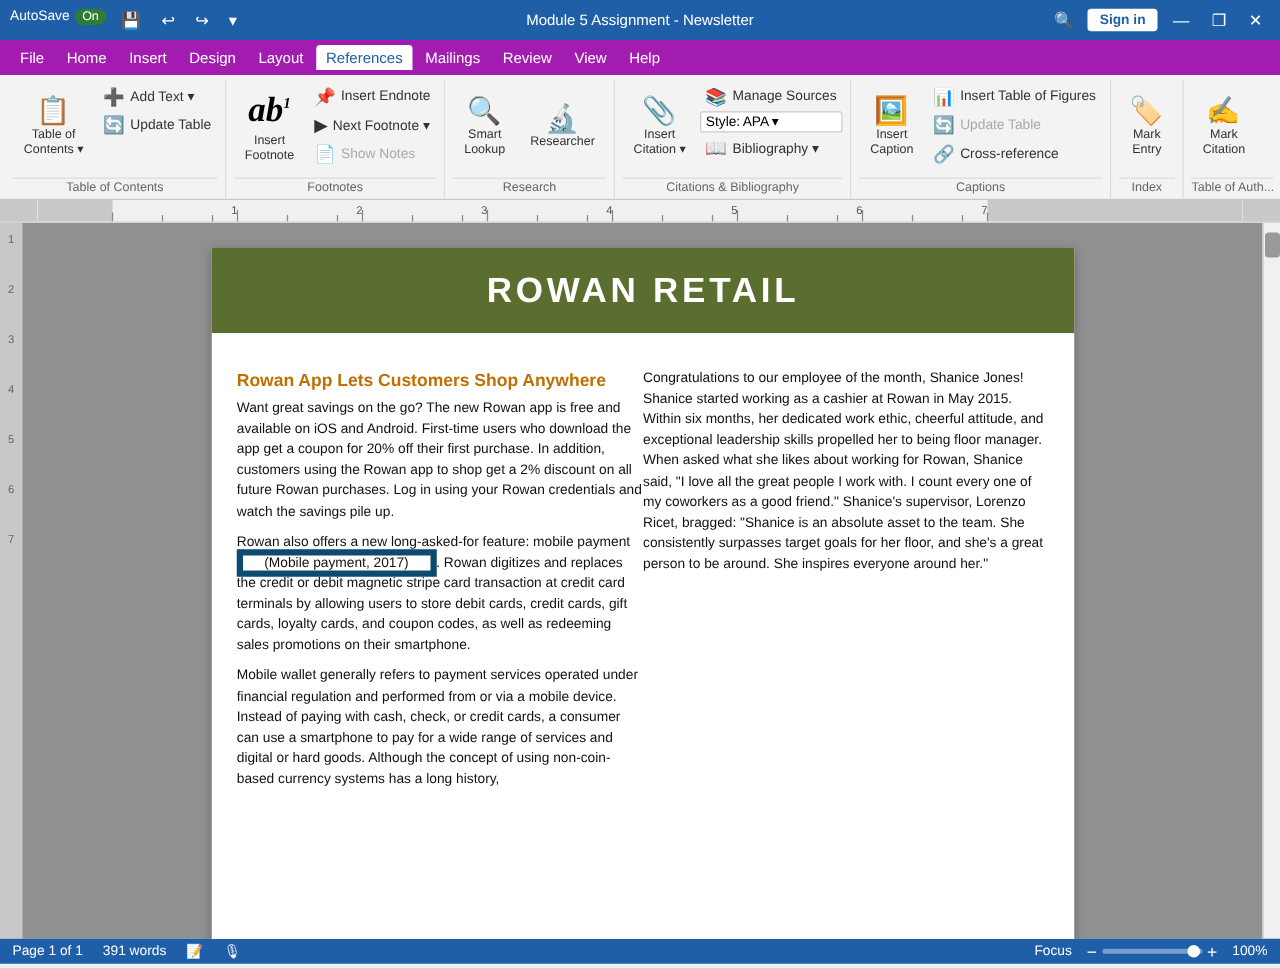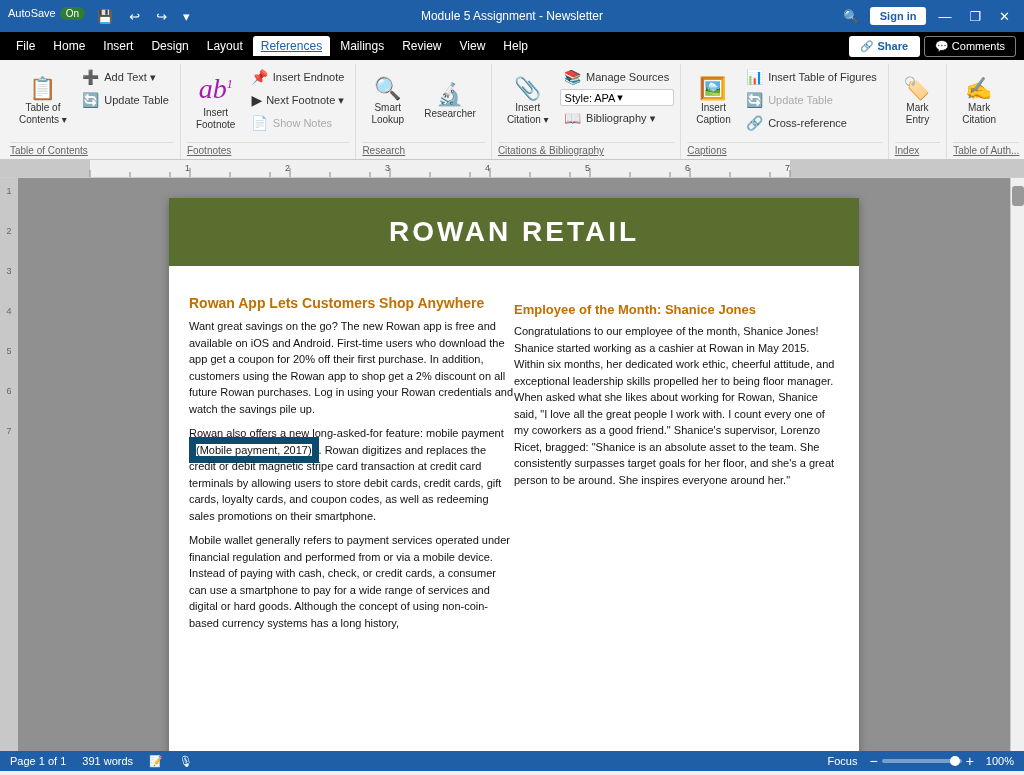--- a/index.html
+++ b/index.html
@@ -19,30 +19,30 @@
     .title-bar-center { position: absolute; left: 50%; transform: translateX(-50%); font-size: 12px; }
     .title-bar-right { display: flex; align-items: center; gap: 6px; }
     .autosave-area { display: flex; align-items: center; gap: 4px; font-size: 11px; }
     .autosave-toggle { background: #2e7d32; border-radius: 8px; padding: 1px 6px; font-size: 10px; color: white; border: none; cursor: pointer; }
     .toolbar-icon { color: white; font-size: 13px; cursor: pointer; padding: 2px 4px; }
     .sign-in-btn { background: white; color: #1e5fa8; border: none; border-radius: 3px; padding: 3px 10px; font-size: 11px; font-weight: 600; cursor: pointer; }
     .win-btn { color: white; background: none; border: none; font-size: 13px; cursor: pointer; padding: 2px 6px; }
 
     
     .menu-bar {
-      background: #000000;
+      background: #a21caf;
       color: white;
       height: 28px;
       display: flex;
       align-items: center;
       padding: 0 8px;
       gap: 2px;
     }
     .menu-item { color: white; font-size: 12px; padding: 3px 8px; cursor: pointer; border-radius: 3px; }
-    .menu-item.active { background: white; color: #1e5fa8; border-radius: 3px 3px 0 0; text-decoration: underline; }
+    .menu-item.active { background: white; color: #1e5fa8; border-radius: 3px 3px 0 0; }
     .menu-right { margin-left: auto; display: flex; gap: 4px; }
     .share-btn { background: white; color: #1e5fa8; border: none; border-radius: 3px; padding: 3px 12px; font-size: 11px; font-weight: 600; cursor: pointer; }
     .comments-btn { background: none; border: 1px solid rgba(255,255,255,0.5); border-radius: 3px; padding: 3px 10px; font-size: 11px; color: white; cursor: pointer; }
 
     
     .ribbon {
       background: #f3f3f3;
       border-bottom: 1px solid #c8c8c8;
       height: 100px;
       display: flex;
@@ -52,21 +52,21 @@
     }
     .ribbon-group {
       display: flex;
       flex-direction: column;
       border-right: 1px solid #ddd;
       padding: 2px 6px 0 6px;
       min-width: fit-content;
     }
     .ribbon-group:last-child { border-right: none; }
     .ribbon-group-content { display: flex; gap: 2px; align-items: flex-start; flex: 1; }
-    .ribbon-group-label { font-size: 10px; color: #666; padding: 2px 0 3px 0; border-top: 1px solid #ddd; margin-top: auto; text-decoration: underline; }
+    .ribbon-group-label { font-size: 10px; color: #666; text-align: center; padding: 2px 0 3px 0; border-top: 1px solid #ddd; margin-top: auto; }
     .ribbon-btn {
       display: flex; flex-direction: column; align-items: center; justify-content: center;
       padding: 4px 6px; cursor: pointer; border-radius: 3px; min-width: 40px;
       font-size: 10px; color: #333; gap: 2px; border: 1px solid transparent;
     }
     .ribbon-btn.large { min-width: 44px; min-height: 72px; padding: 4px 8px; }
     .ribbon-btn-icon { font-size: 22px; line-height: 1; }
     .ribbon-btn-label { font-size: 10px; text-align: center; line-height: 1.2; white-space: nowrap; }
     .ribbon-btn-group-v { display: flex; flex-direction: column; gap: 1px; }
     .ribbon-btn-small {
@@ -124,21 +124,21 @@
     
     .doc-content {
       display: grid;
       grid-template-columns: 1fr 1fr;
       padding: 16px 20px;
     }
     .doc-col { }
     .article-title { color: #c07000; font-size: 14px; font-weight: 700; margin-bottom: 6px; line-height: 1.3; }
     .article-body { font-size: 11px; line-height: 1.5; color: #111; }
     .article-body p { margin-bottom: 8px; }
-    .citation-mark { border: 7px solid #0c4a6e; padding: 0 0; color: #111; }
+    .citation-mark { border: 5px solid #0c4a6e; padding: 0 17px; color: #111; }
     .section-title { color: #c07000; font-size: 13px; font-weight: 700; margin-bottom: 6px; margin-top: 8px; }
     .doc-footer-banner {
       background: #e8d8b0;
       padding: 14px 20px;
       font-size: 18px;
       font-weight: 700;
       text-align: center;
       color: #333;
       margin-top: 10px;
     }
@@ -194,24 +194,20 @@
   <span class="menu-item">File</span>
   <span class="menu-item">Home</span>
   <span class="menu-item">Insert</span>
   <span class="menu-item">Design</span>
   <span class="menu-item">Layout</span>
   <span class="menu-item active">References</span>
   <span class="menu-item">Mailings</span>
   <span class="menu-item">Review</span>
   <span class="menu-item">View</span>
   <span class="menu-item">Help</span>
-  <div class="menu-right">
-    <button class="share-btn">🔗 Share</button>
-    <button class="comments-btn">💬 Comments</button>
-  </div>
 </div>
 
 <div class="ribbon">
 
   <div class="ribbon-group">
     <div class="ribbon-group-content">
       <div class="ribbon-btn large">
         <span class="ribbon-btn-icon">📋</span>
         <span class="ribbon-btn-label">Table of<br>Contents ▾</span>
       </div>
@@ -225,21 +221,21 @@
           <span>Update Table</span>
         </div>
       </div>
     </div>
     <div class="ribbon-group-label">Table of Contents</div>
   </div>
 
   <div class="ribbon-group">
     <div class="ribbon-group-content">
       <div class="ribbon-btn large">
-        <span style="font-size:28px;display:block;font-style:italic;font-weight:normal;color:#a21caf;font-family:Georgia,serif">ab<sup style="font-size:12px">1</sup></span>
+        <span style="font-size:28px;display:block;font-style:italic;font-weight:bold;color:#000000;font-family:Georgia,serif">ab<sup style="font-size:12px">1</sup></span>
         <span class="ribbon-btn-label">Insert<br>Footnote</span>
       </div>
       <div class="ribbon-btn-group-v">
         <div class="ribbon-btn-small">
           <span class="icon">📌</span>
           <span>Insert Endnote</span>
         </div>
         <div class="ribbon-btn-small">
           <span class="icon">▶</span>
           <span>Next Footnote ▾</span>
@@ -406,21 +402,20 @@
             <p>
               Rowan also offers a new long-asked-for feature: mobile payment
               <span class="citation-mark">(Mobile payment, 2017)</span>.
               Rowan digitizes and replaces the credit or debit magnetic stripe card transaction at credit card terminals by allowing users to store debit cards, credit cards, gift cards, loyalty cards, and coupon codes, as well as redeeming sales promotions on their smartphone.
             </p>
             <p>Mobile wallet generally refers to payment services operated under financial regulation and performed from or via a mobile device. Instead of paying with cash, check, or credit cards, a consumer can use a smartphone to pay for a wide range of services and digital or hard goods. Although the concept of using non-coin-based currency systems has a long history,</p>
           </div>
         </div>
 
         <div class="doc-col">
-          <div class="section-title">Employee of the Month: Shanice Jones</div>
           <div class="article-body">
             <p>Congratulations to our employee of the month, Shanice Jones! Shanice started working as a cashier at Rowan in May 2015. Within six months, her dedicated work ethic, cheerful attitude, and exceptional leadership skills propelled her to being floor manager. When asked what she likes about working for Rowan, Shanice said, "I love all the great people I work with. I count every one of my coworkers as a good friend." Shanice's supervisor, Lorenzo Ricet, bragged: "Shanice is an absolute asset to the team. She consistently surpasses target goals for her floor, and she's a great person to be around. She inspires everyone around her."</p>
           </div>
         </div>
 
       </div>
 
 
     </div>
   </div>

